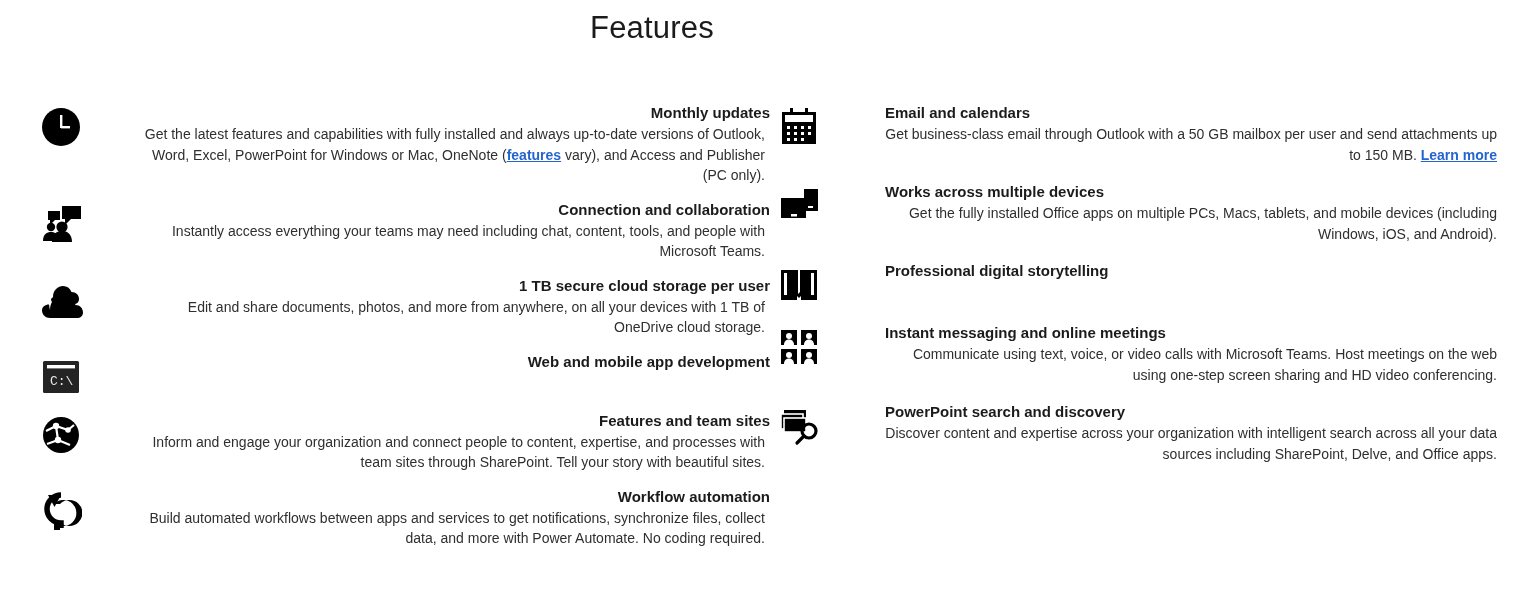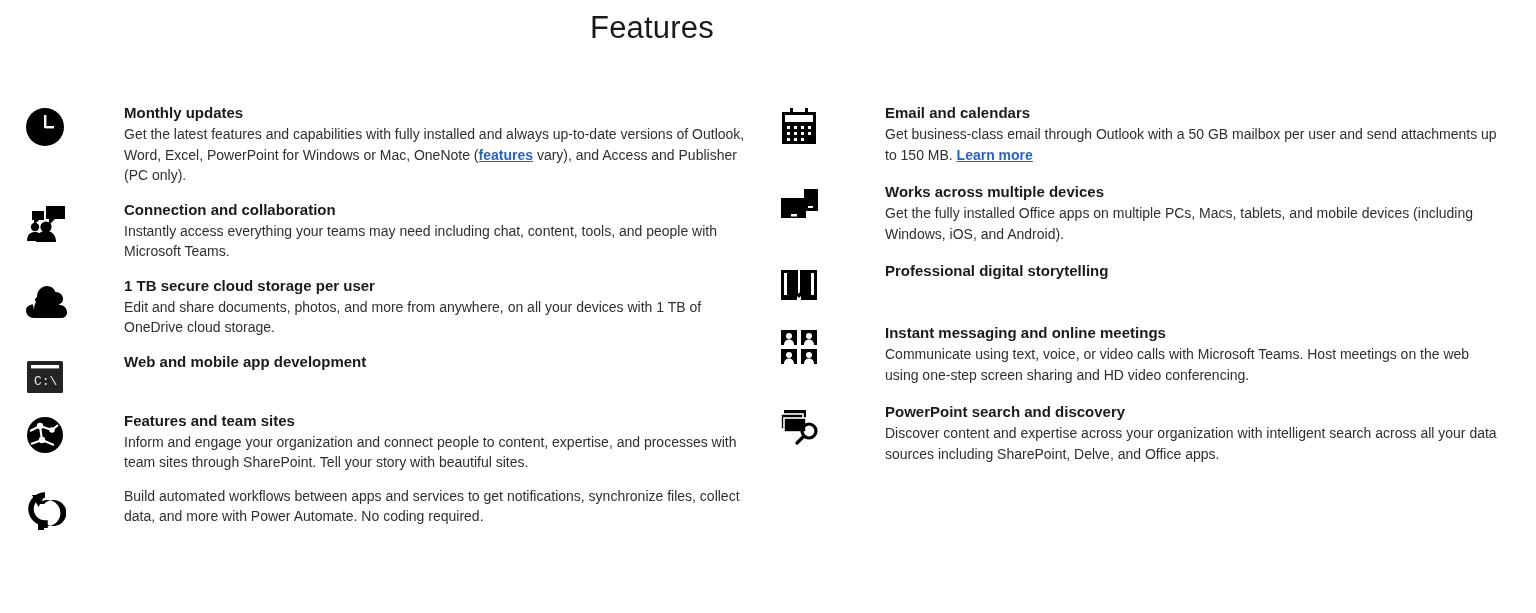--- a/index.html
+++ b/index.html
@@ -27,21 +27,21 @@
   }
   .columns {
     display: flex;
     margin-top: 54px;
     width: 1536px;
   }
   .col {
     display: flex;
     flex-direction: column;
   }
-  .col-left  { width: 770px; padding-left: 12px; }
+  .col-left  { width: 770px; padding-left: 28px; text-align: right; }
   .col-right { width: 766px; padding-left: 0px; }
 
   .feature {
     display: flex;
     align-items: flex-start;
     margin-bottom: 13px;
   }
   .col-right .feature { margin-bottom: 16px; }
 
   .icon-cell {
@@ -65,21 +65,21 @@
     margin: 0 0 1px 0;
   }
   .f-body {
     font-size: 14px;
     font-weight: 400;
     color: #2f2f2f;
     line-height: 20.5px;
     margin: 0;
     max-width: 625px;
   }
-  .col-right .f-body { max-width: 612px; }
+  .col-right .f-body { max-width: 612px; text-align: right; }
 
   a.inline-link {
     color: #2564cf;
     text-decoration: underline;
     font-weight: 600;
   }
 </style>
 </head>
 <body>
 
@@ -172,20 +172,21 @@
 
       <div class="feature">
         <div class="icon-cell">
           <svg width="42" height="46" viewBox="0 0 42 46">
             <path d="M14 14 A13 13 0 1 1 14 32 L14 40 L20 40 L20 32 A13 13 0 1 0 20 14 Z" fill="#000000"></path>
             <path d="M21 5 A14 14 0 1 0 21 33 L21 38" fill="none" stroke="#000000" stroke-width="5.5"></path>
             <polygon points="8,5 21,5 14.5,17" fill="#000000"></polygon>
           </svg>
         </div>
         <div class="text-cell">
+          <p class="f-title">Workflow automation</p>
           <p class="f-body">Build automated workflows between apps and services to get notifications, synchronize files, collect data, and more with Power Automate. No coding required.</p>
         </div>
       </div>
 
     </div>
 
     <div class="col col-right">
 
       <div class="feature">
         <div class="icon-cell">

